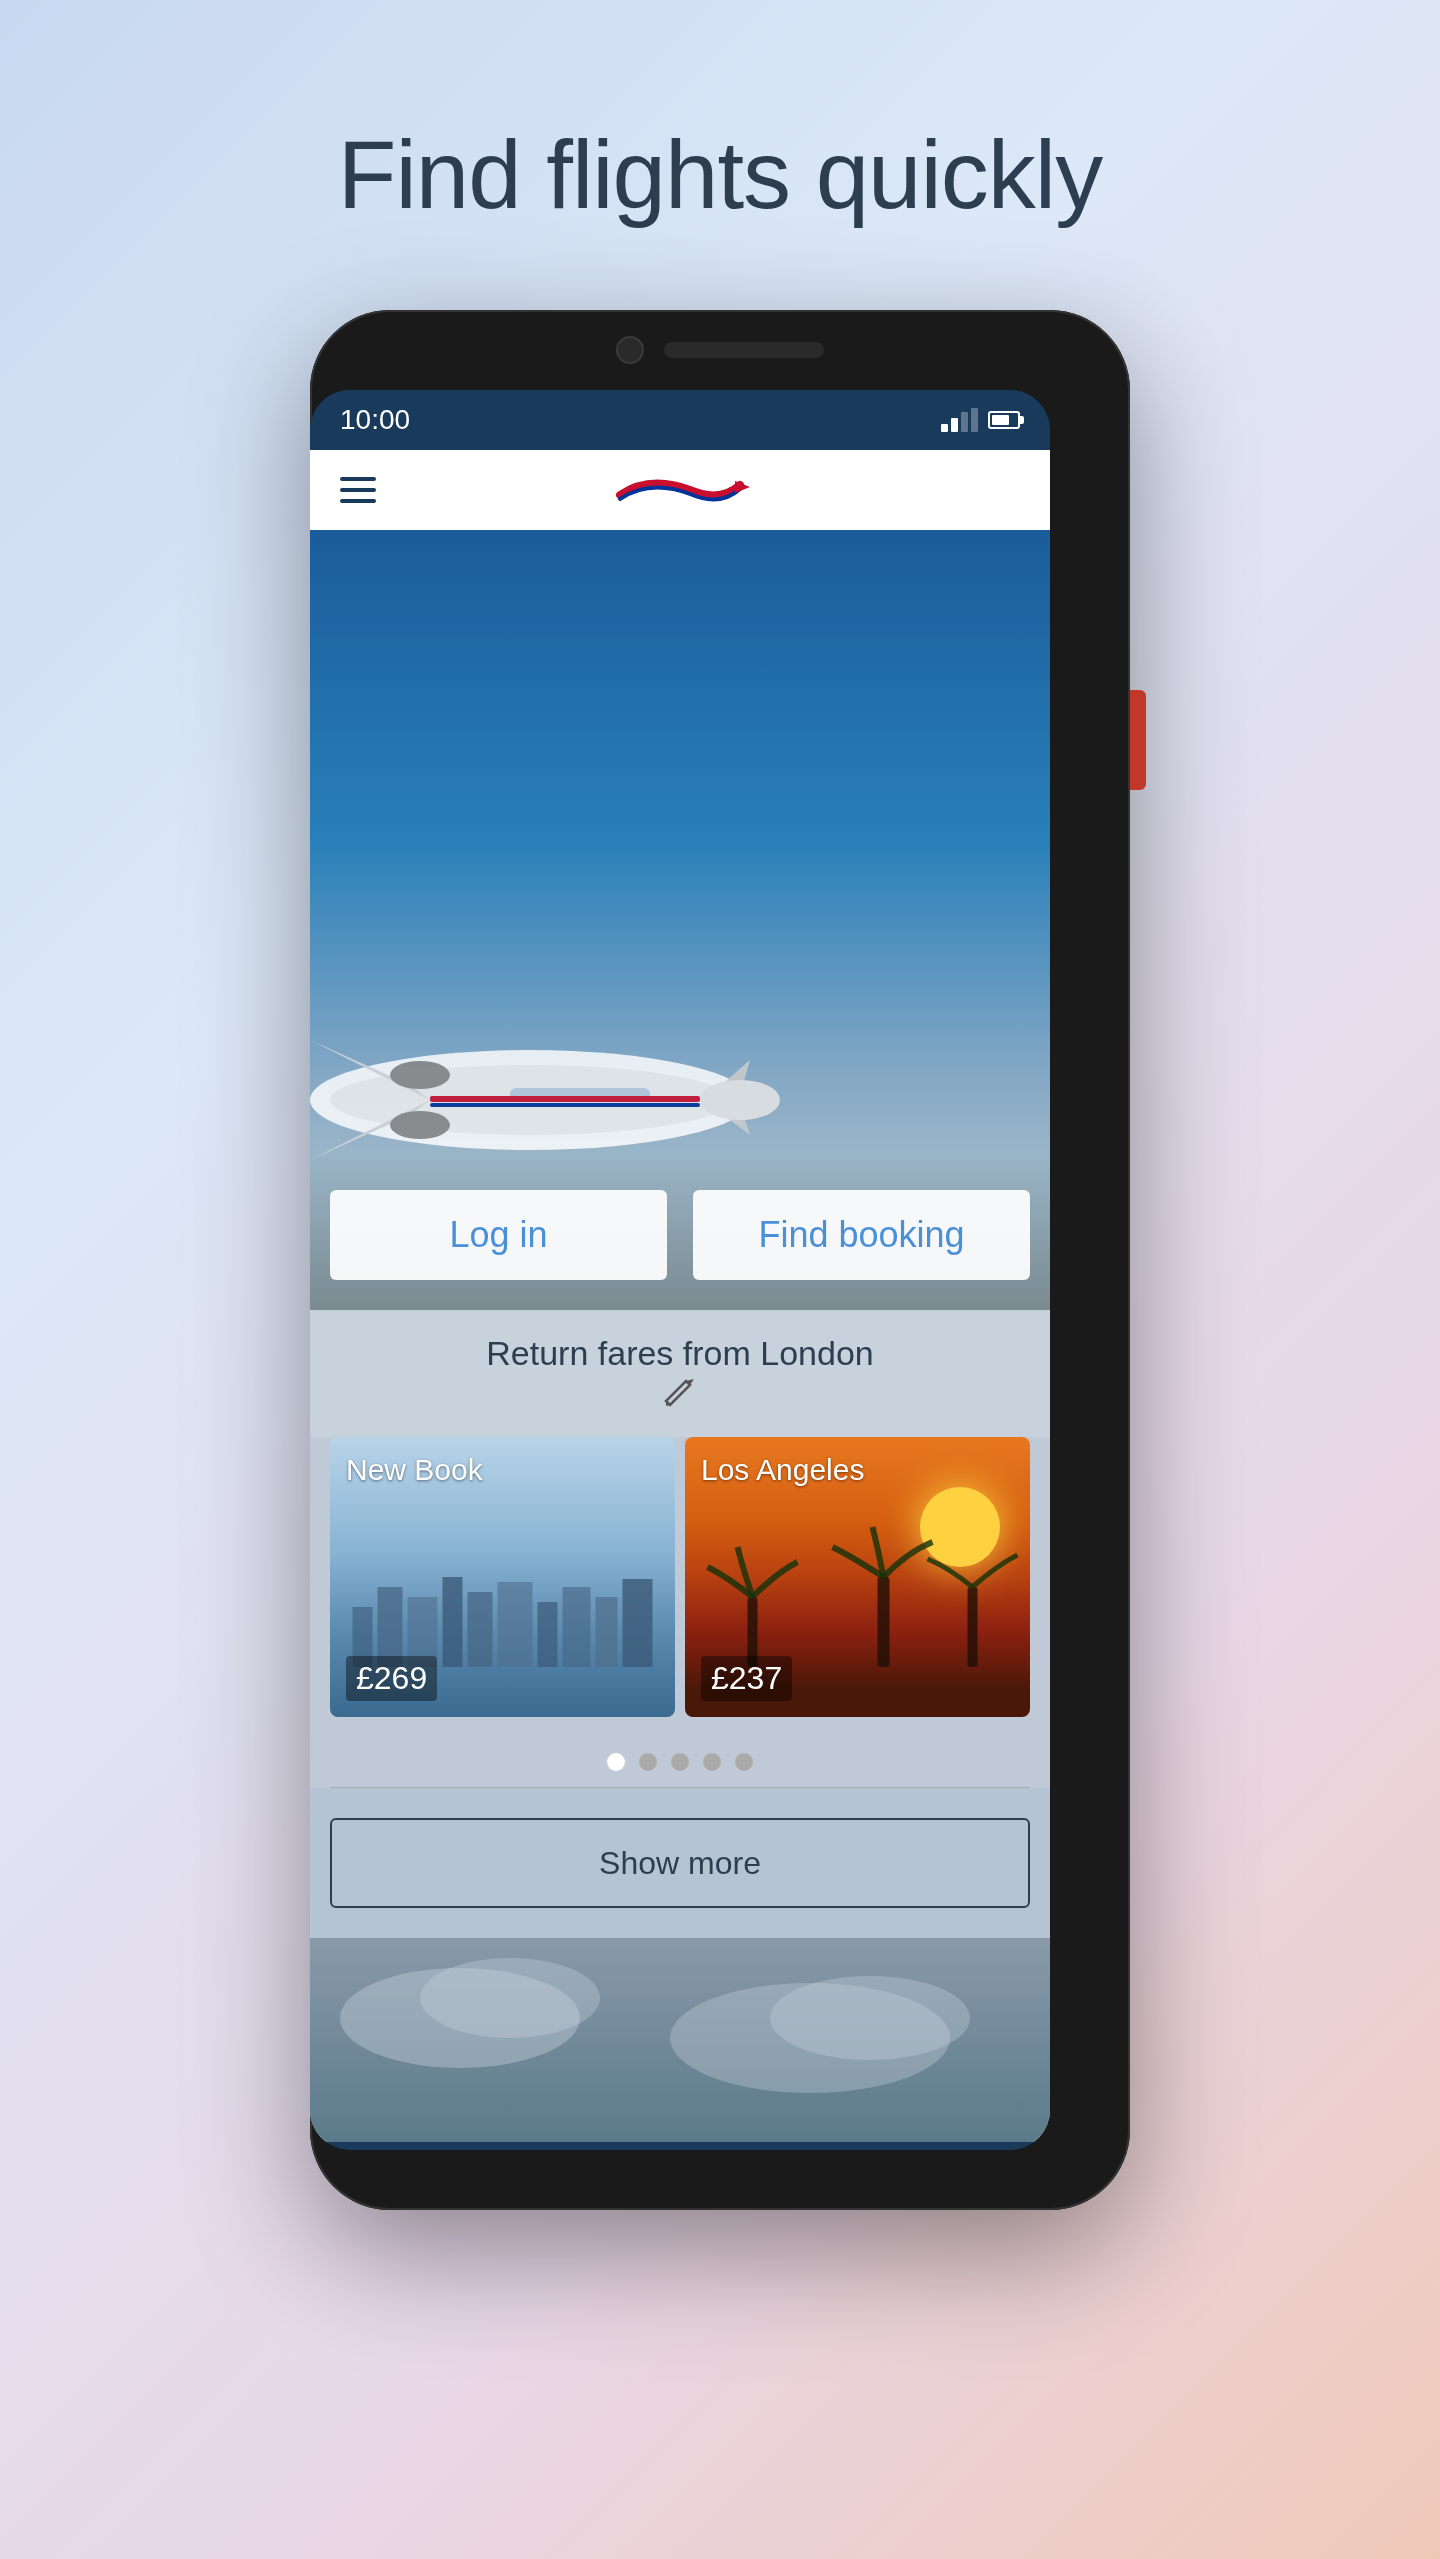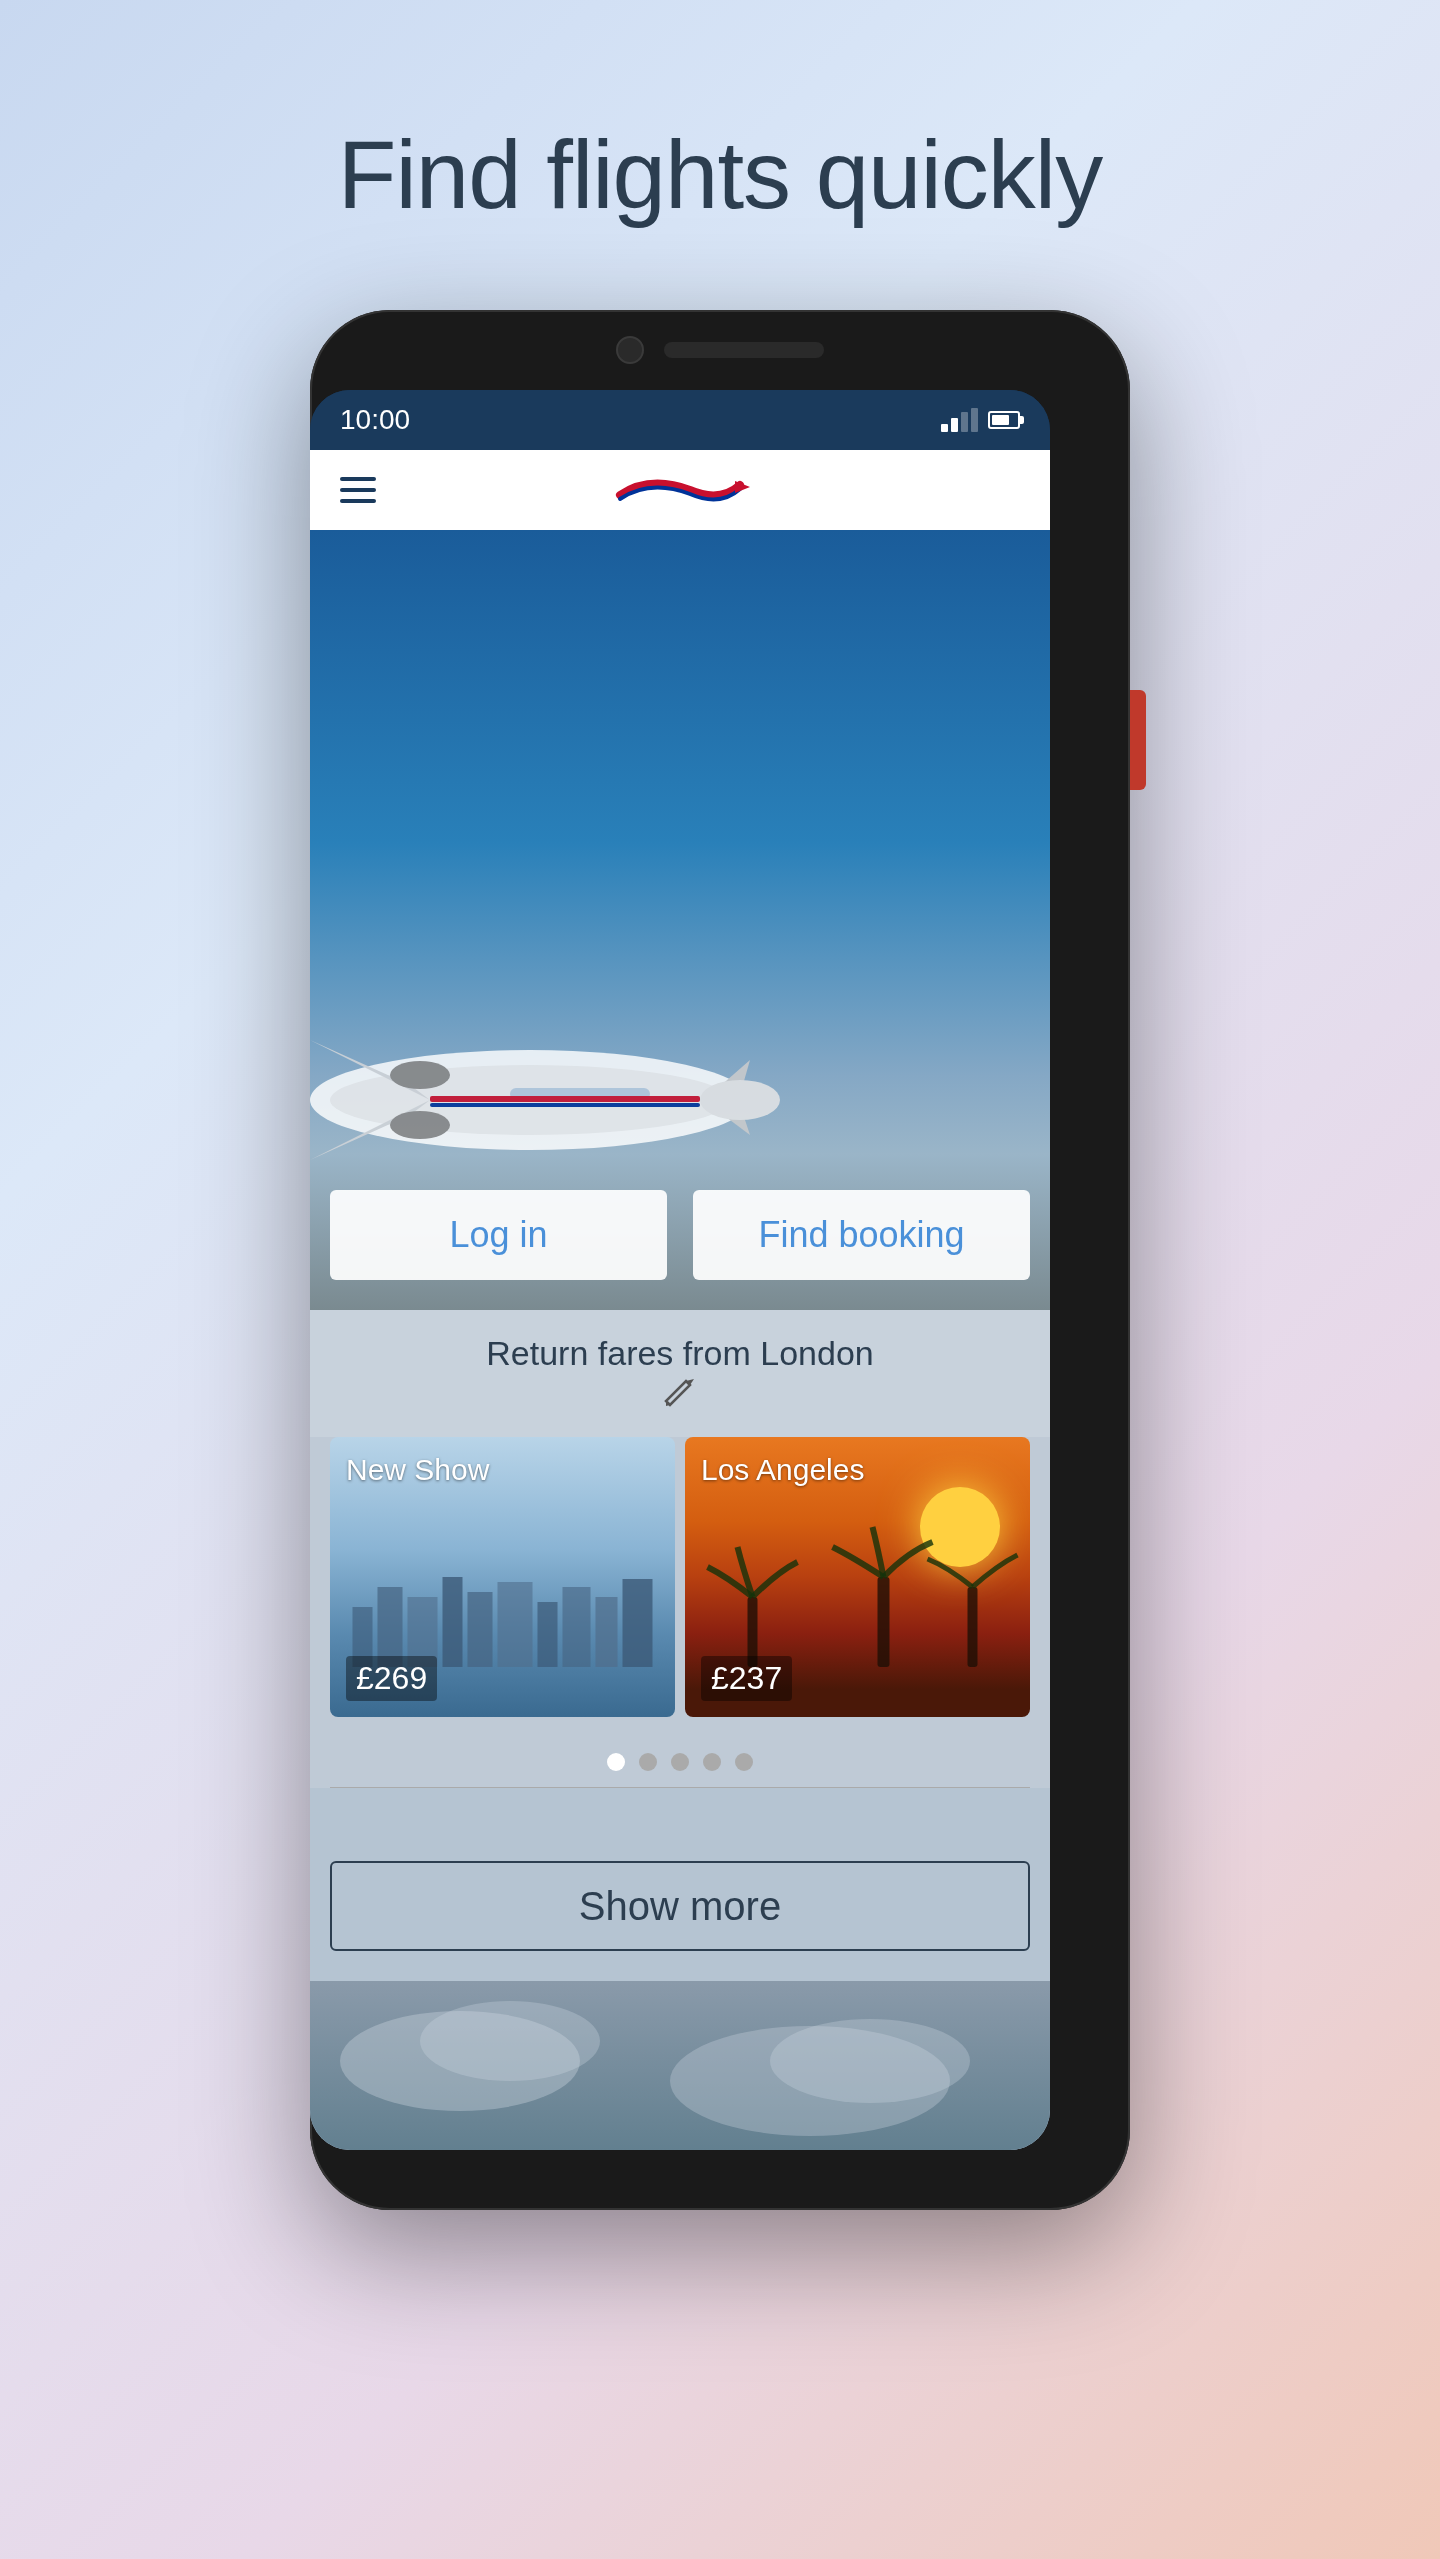--- a/index.html
+++ b/index.html
@@ -361,24 +361,23 @@
       width: 100%;
     }
 
     .show-more-btn {
       width: 100%;
       height: 90px;
       background: transparent;
       border: 2px solid #2c3e50;
       border-radius: 6px;
       color: #2c3e50;
-      font-size: 40px;
+      font-size: 32px;
       font-weight: 500;
       cursor: pointer;
-      margin-top: 43px;
     }
 
     
     .bottom-area {
       width: 100%;
       flex: 1;
       background: linear-gradient(180deg, #8a9aaa 0%, #5a7a8a 100%);
     }
 
     
@@ -496,21 +495,21 @@
             <rect x="45" y="20" width="25" height="80" fill="rgba(70,100,130,0.7)"></rect>
             <rect x="75" y="30" width="30" height="70" fill="rgba(80,110,140,0.6)"></rect>
             <rect x="110" y="10" width="20" height="90" fill="rgba(60,90,120,0.8)"></rect>
             <rect x="135" y="25" width="25" height="75" fill="rgba(70,100,130,0.7)"></rect>
             <rect x="165" y="15" width="35" height="85" fill="rgba(80,110,140,0.6)"></rect>
             <rect x="205" y="35" width="20" height="65" fill="rgba(60,90,120,0.7)"></rect>
             <rect x="230" y="20" width="28" height="80" fill="rgba(70,100,130,0.6)"></rect>
             <rect x="263" y="30" width="22" height="70" fill="rgba(80,110,140,0.7)"></rect>
             <rect x="290" y="12" width="30" height="88" fill="rgba(60,90,120,0.8)"></rect>
           </svg>
-          <span class="dest-city-name">New Show</span>
+          <span class="dest-city-name">New Book</span>
           <span class="dest-price">£269</span>
         </div>
 
         <div class="dest-card dest-card-la">
 
           <div class="la-sunset-circle"></div>
 
           <svg style="position:absolute;bottom:50px;left:0;right:0;width:100%;height:150px;" viewBox="0 0 340 150">
 
             <rect x="60" y="80" width="10" height="70" fill="rgba(30,15,5,0.8)" rx="3"></rect>

